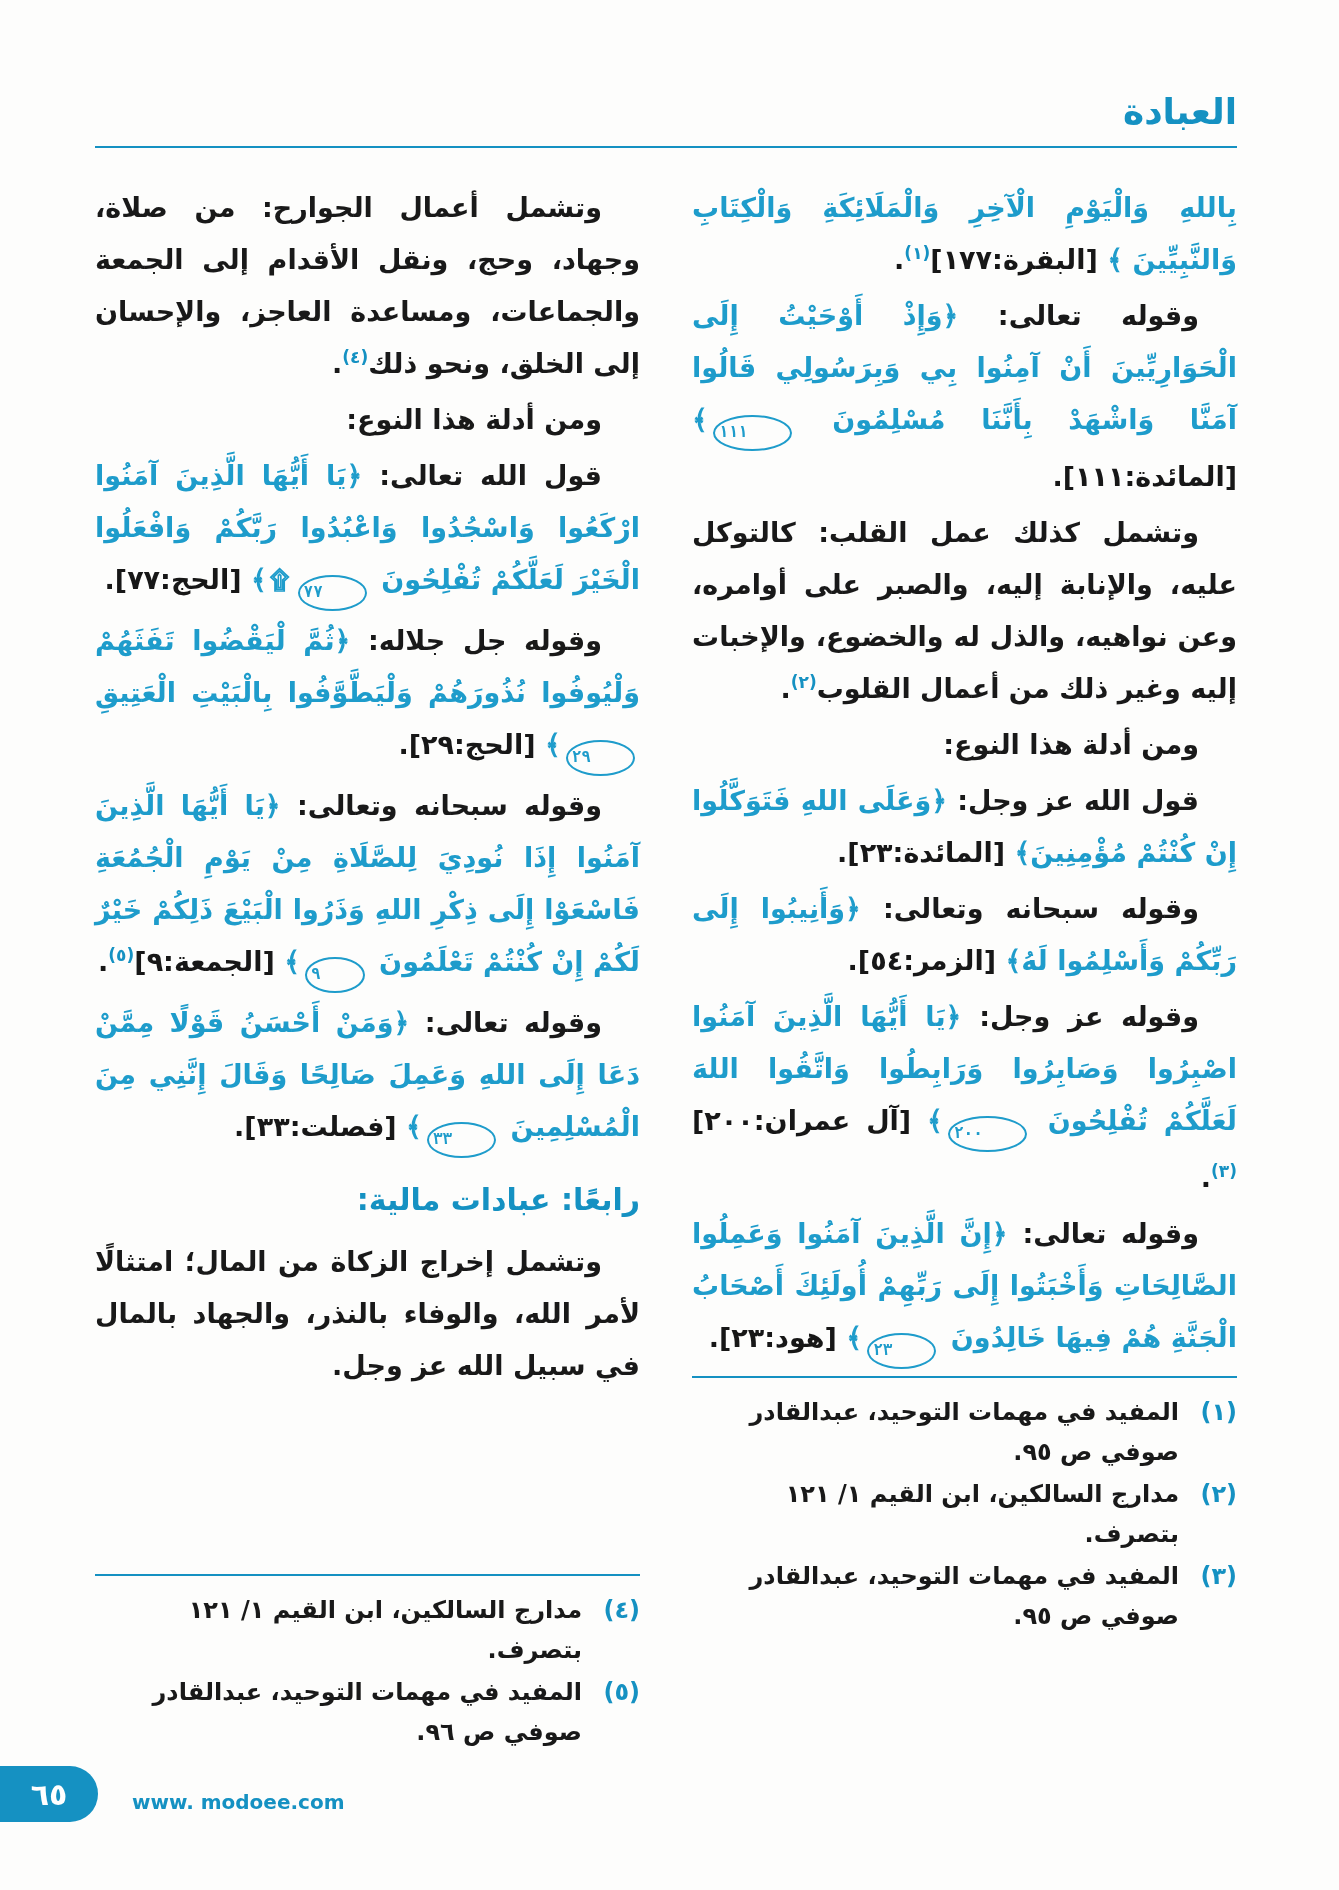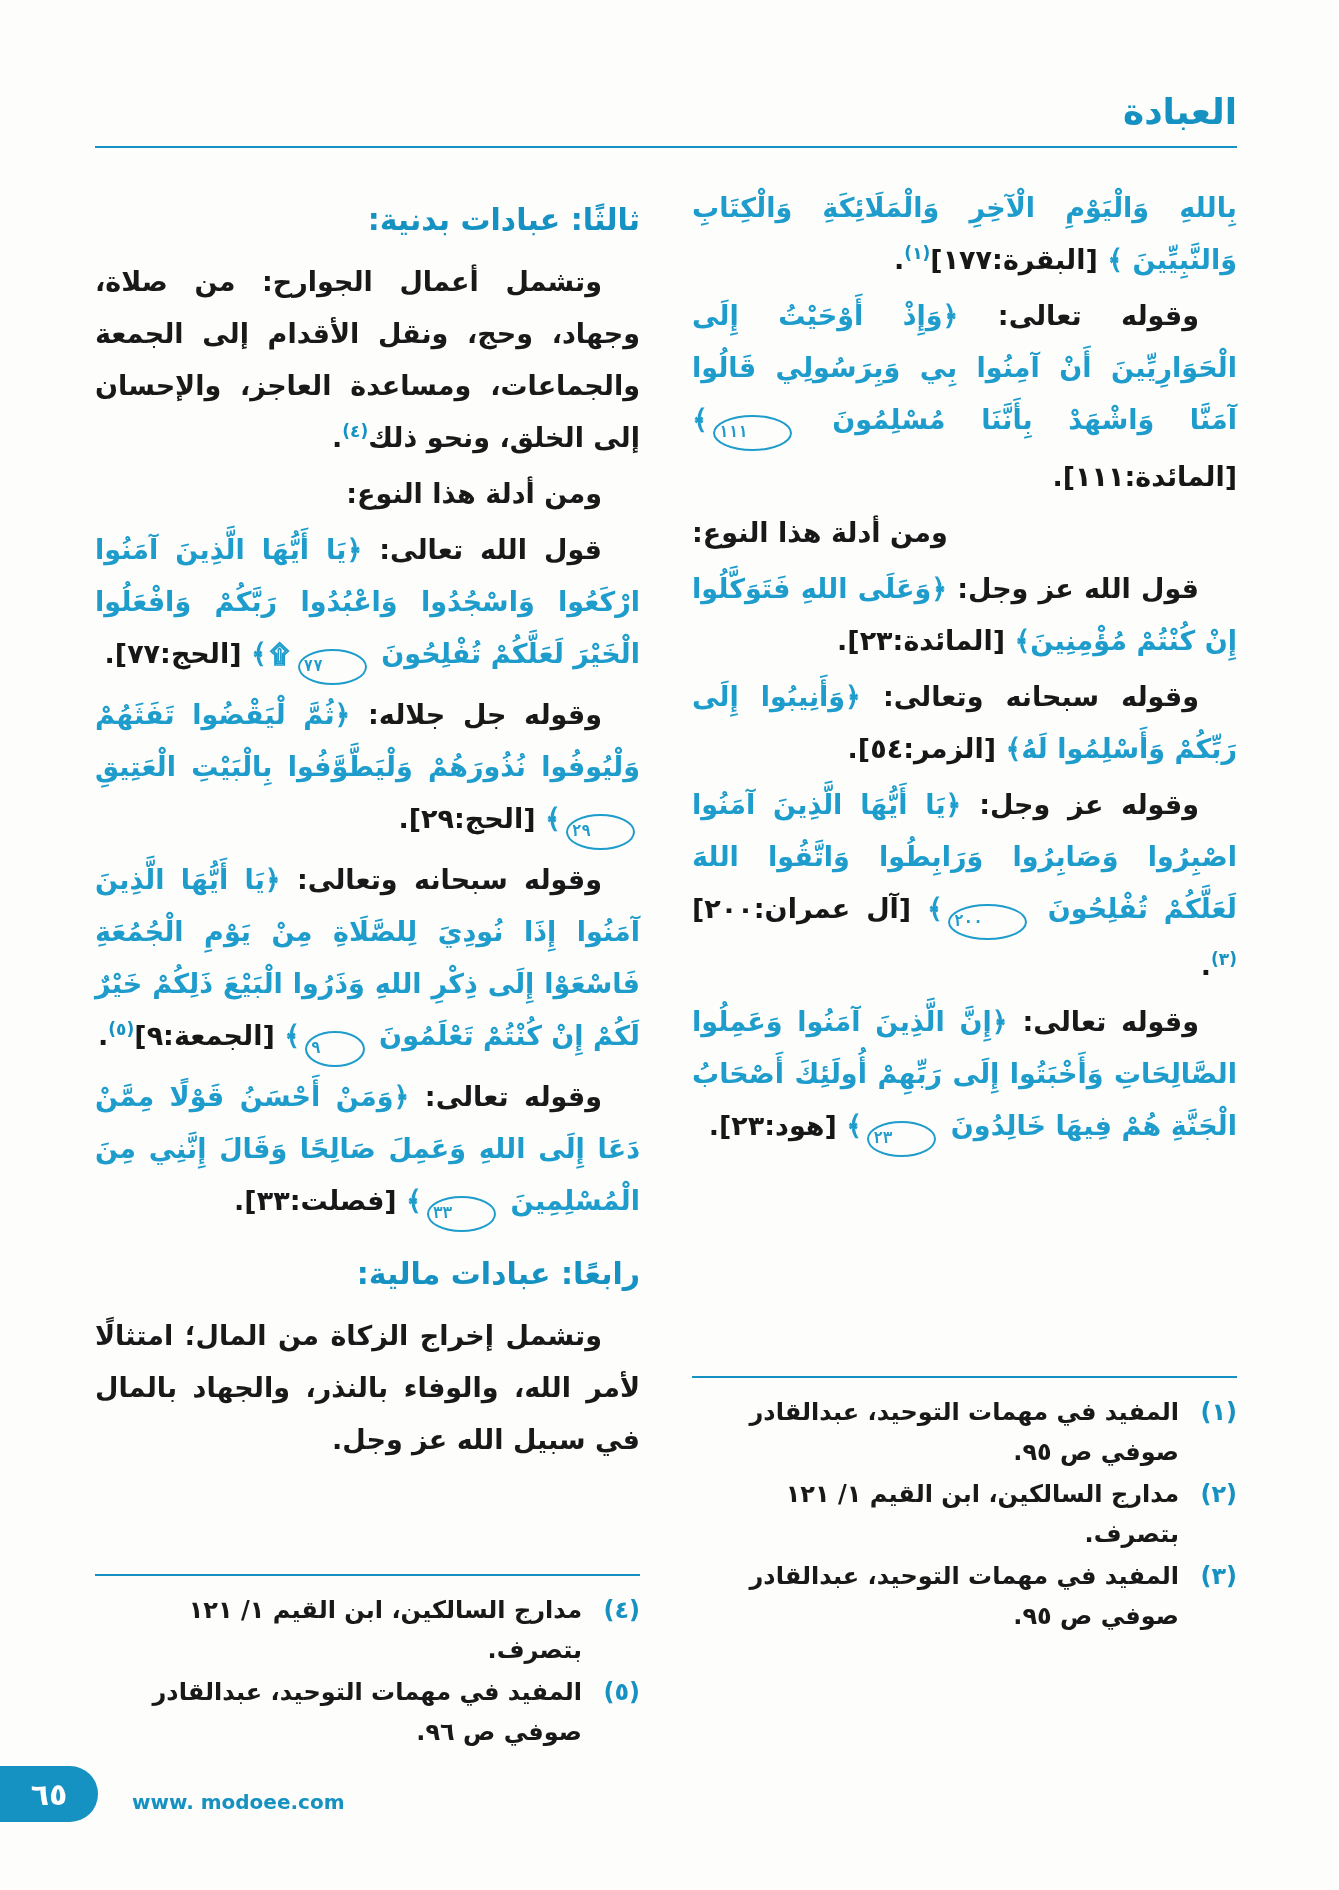--- a/index.html
+++ b/index.html
@@ -23,21 +23,21 @@
     margin-bottom:12px;
   }
   .header-rule{ height:2px; background:var(--accent,#1591c2); }
 
   .columns{
     display:flex; gap:52px;
     margin-top:34px;
     height:1572px;
   }
   .col{ flex:1; display:flex; flex-direction:column; min-width:0; }
-  .col-right{ padding-bottom:116px;align-items:flex-end; }
+  .col-right{ padding-bottom:116px; }
 
   p.body, p.verse{
     font-size:27px; line-height:52px; font-weight:700;
     text-align:justify;
     text-indent:38px;
     color:#191919;
     margin-bottom:4px;
   }
   p.no-indent{ text-indent:0; }
   .subheading{
@@ -108,20 +108,23 @@
       <section class="col col-right">
 
         <p class="verse no-indent">
           <span class="quran">بِاللهِ وَالْيَوْمِ الْآخِرِ وَالْمَلَائِكَةِ وَالْكِتَابِ وَالنَّبِيِّينَ ﴾</span><span class="ref"> [البقرة:١٧٧]</span><sup class="note">(١)</sup><span class="ref">.</span>
         </p>
 
         <p class="verse">
           <span>وقوله تعالى: </span><span class="quran">﴿وَإِذْ أَوْحَيْتُ إِلَى الْحَوَارِيِّينَ أَنْ آمِنُوا بِي وَبِرَسُولِي قَالُوا آمَنَّا وَاشْهَدْ بِأَنَّنَا مُسْلِمُونَ </span><span class="aya">١١١</span><span class="quran">﴾</span><span class="ref"> [المائدة:١١١].</span>
         </p>
 
+        <p class="body">
+          <span>وتشمل كذلك عمل القلب: كالتوكل عليه، والإنابة إليه، والصبر على أوامره، وعن نواهيه، والذل له والخضوع، والإخبات إليه وغير ذلك من أعمال القلوب</span><sup class="note">(٢)</sup><span>.</span>
+        </p>
 
         <p class="body">
           <span>ومن أدلة هذا النوع:</span>
         </p>
 
         <p class="verse">
           <span>قول الله عز وجل: </span><span class="quran">﴿وَعَلَى اللهِ فَتَوَكَّلُوا إِنْ كُنْتُمْ مُؤْمِنِينَ﴾</span><span class="ref"> [المائدة:٢٣].</span>
         </p>
 
         <p class="verse">
@@ -147,21 +150,20 @@
           </div>
           <div class="footnote">
             <span class="fn-num">(٣)</span>
             <span class="fn-text">المفيد في مهمات التوحيد، عبدالقادر صوفي ص ٩٥.</span>
           </div>
         </div>
       </section>
 
       <section class="col col-left">
 
-        <h2 class="subheading">ثالثًا: عبادات بدنية:</h2>
 
         <p class="body">
           <span>وتشمل أعمال الجوارح: من صلاة، وجهاد، وحج، ونقل الأقدام إلى الجمعة والجماعات، ومساعدة العاجز، والإحسان إلى الخلق، ونحو ذلك</span><sup class="note">(٤)</sup><span>.</span>
         </p>
 
         <p class="body">
           <span>ومن أدلة هذا النوع:</span>
         </p>
 
         <p class="verse">

